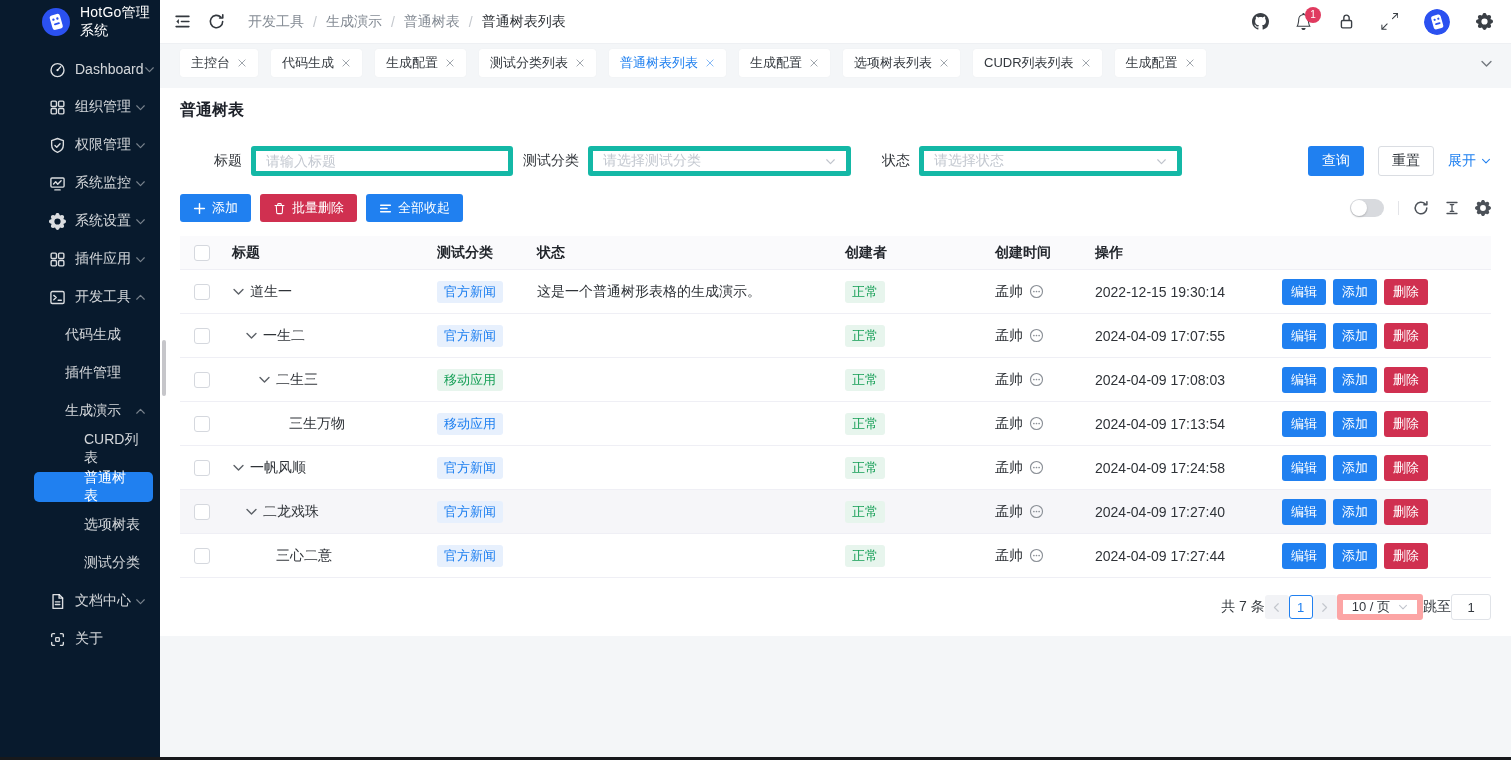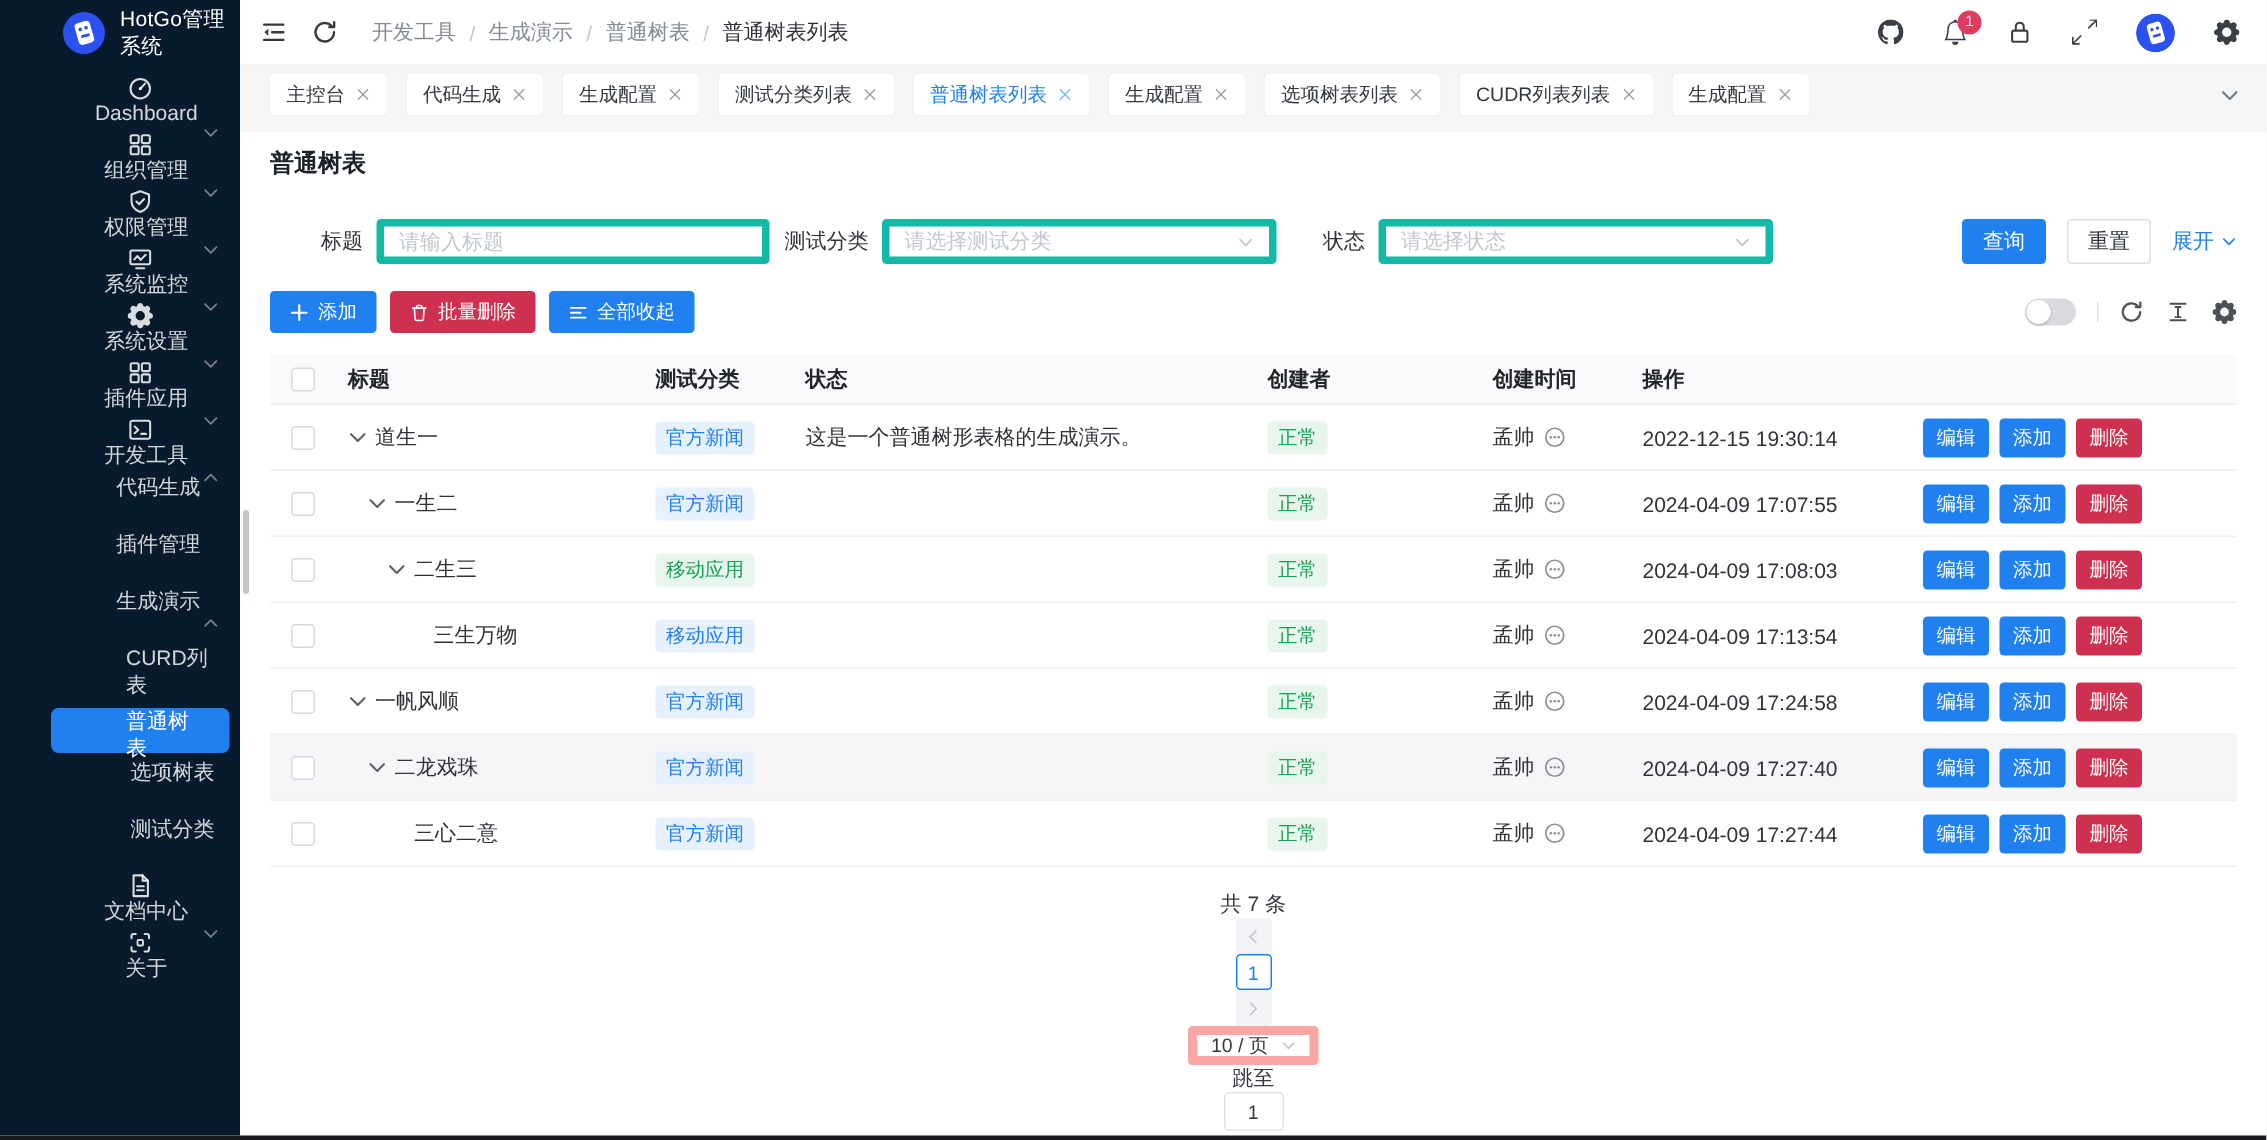--- a/index.html
+++ b/index.html
@@ -8,21 +8,21 @@
 
   .ic { display:inline-flex; align-items:center; justify-content:center; line-height:1; }
   .ic svg { display:block; }
 
   
   .sidebar { position:absolute; left:0; top:0; width:160px; height:757px; background:#081a2d; z-index:5;padding-left:27px; }
   .logo-row { height:44px; display:flex; align-items:center; padding-left:15px; cursor:pointer; }
   .logo-badge { width:28px; height:28px; }
   .logo-text { color:#fff; font-size:14px; font-weight:500; margin-left:10px; letter-spacing:.2px; }
   .nav { padding-top:6px; }
-  .nav-item { height:38px; display:flex; align-items:center; padding-right:14px; color:rgba(255,255,255,.82); font-size:14px; cursor:pointer;flex-direction:column; }
+  .nav-item { height:38px; display:flex; align-items:center; padding-right:14px; color:rgba(255,255,255,.82); font-size:14px; cursor:pointer; }
   .nav-item .n-icon { font-size:17px; margin-right:9px; color:rgba(255,255,255,.85); }
   .nav-item .chev { margin-left:auto; font-size:11px; color:rgba(255,255,255,.45); }
   .nav-item.lv1 { padding-left:22px; }
   .nav-item.lv2 { padding-left:38px; }
   .nav-item.lv3 { padding-left:57px; }
   .nav-item.active { height:30px; margin:4px 7px; border-radius:5px; background:#2080f0; color:#fff; padding-left:50px; }
   .chev.up svg { transform:rotate(180deg); }
 
   
   .main { position:absolute; left:160px; right:0; top:0; bottom:3px; background:#f4f6f8; }
@@ -95,21 +95,21 @@
   .tag-blue { background:#e7f0fd; color:#2080f0; }
   .tag-green { background:#e7f5ed; color:#18a058; }
   .creator { display:flex; align-items:center; gap:6px; }
   .creator .ic { font-size:15px; color:#8a8f96; cursor:pointer; }
   .abtn { height:26px; padding:0 9px; border-radius:3px; border:none; font-size:13px; color:#fff; cursor:pointer; font-family:inherit; }
   .abtn + .abtn { margin-left:7px; }
   .abtn.blue { background:#2080f0; }
   .abtn.red { background:#d03050; }
 
   
-  .pagination { margin-top:16px; display:flex; align-items:center; justify-content:flex-end; font-size:14px; color:#33383e;flex-direction:column; }
+  .pagination { margin-top:16px; display:flex; align-items:center; justify-content:flex-end; font-size:14px; color:#33383e; }
   .pg-btn { width:24px; height:24px; border-radius:3px; background:#f2f3f6; color:#c3c7cd; display:flex; align-items:center; justify-content:center; font-size:11px; cursor:pointer; }
   .pg-num { width:24px; height:24px; border-radius:3px; border:1px solid #2080f0; color:#2080f0; background:#fff; display:flex; align-items:center; justify-content:center; font-size:13px; cursor:pointer; }
   .pg-size { height:26px; border:6px solid #fca5a5; border-radius:3px; background:#fff; display:flex; align-items:center; gap:8px; padding:1px 9px; font-size:13px; cursor:pointer; }
   .pg-size .caret { font-size:10px; color:#c0c4cc; }
   .pg-jump { width:40px; height:26px; border:1px solid #e0e3e8; border-radius:3px; text-align:center; font-size:13px; font-family:inherit; color:#33383e; outline:none; }
 
   .side-scroll-thumb { position:absolute; left:162px; top:340px; width:4px; height:56px; border-radius:2px; background:#c6c6ca; z-index:9; cursor:pointer; }
   .bottom-strip { position:absolute; left:0; right:0; bottom:0; height:3px; background:#17191c; z-index:10; }
 </style>
 </head>

